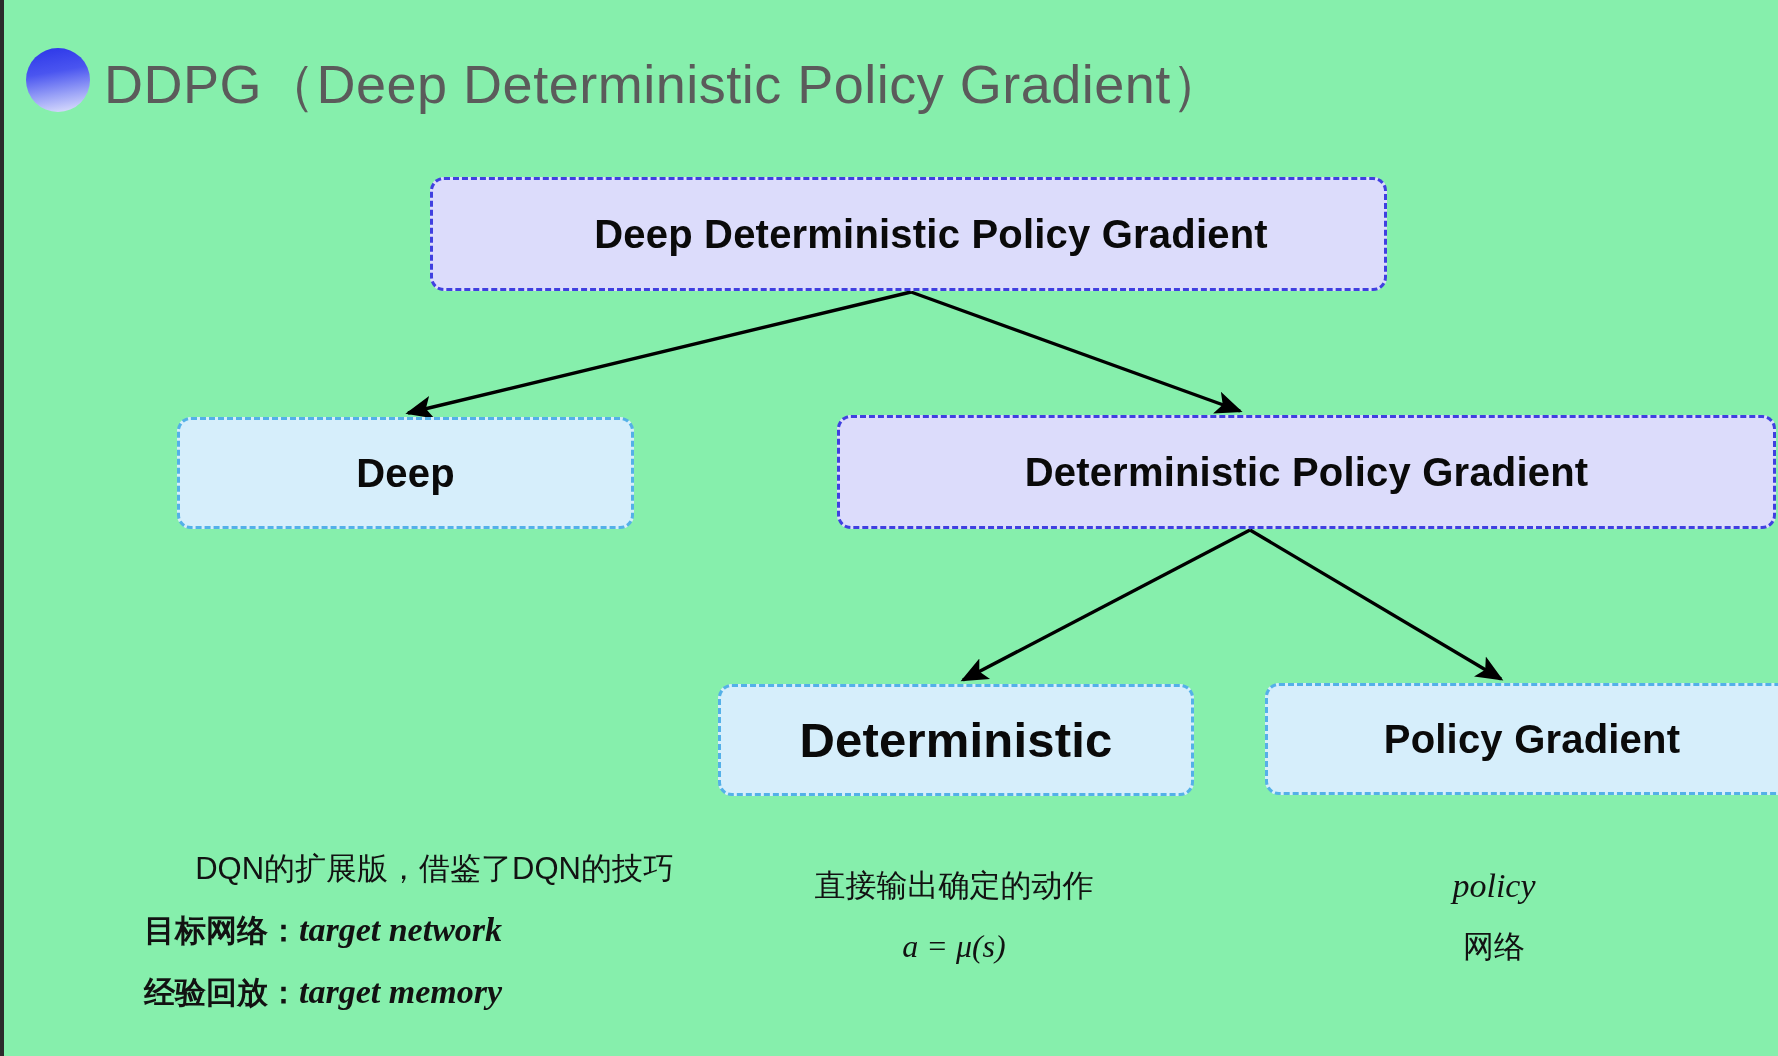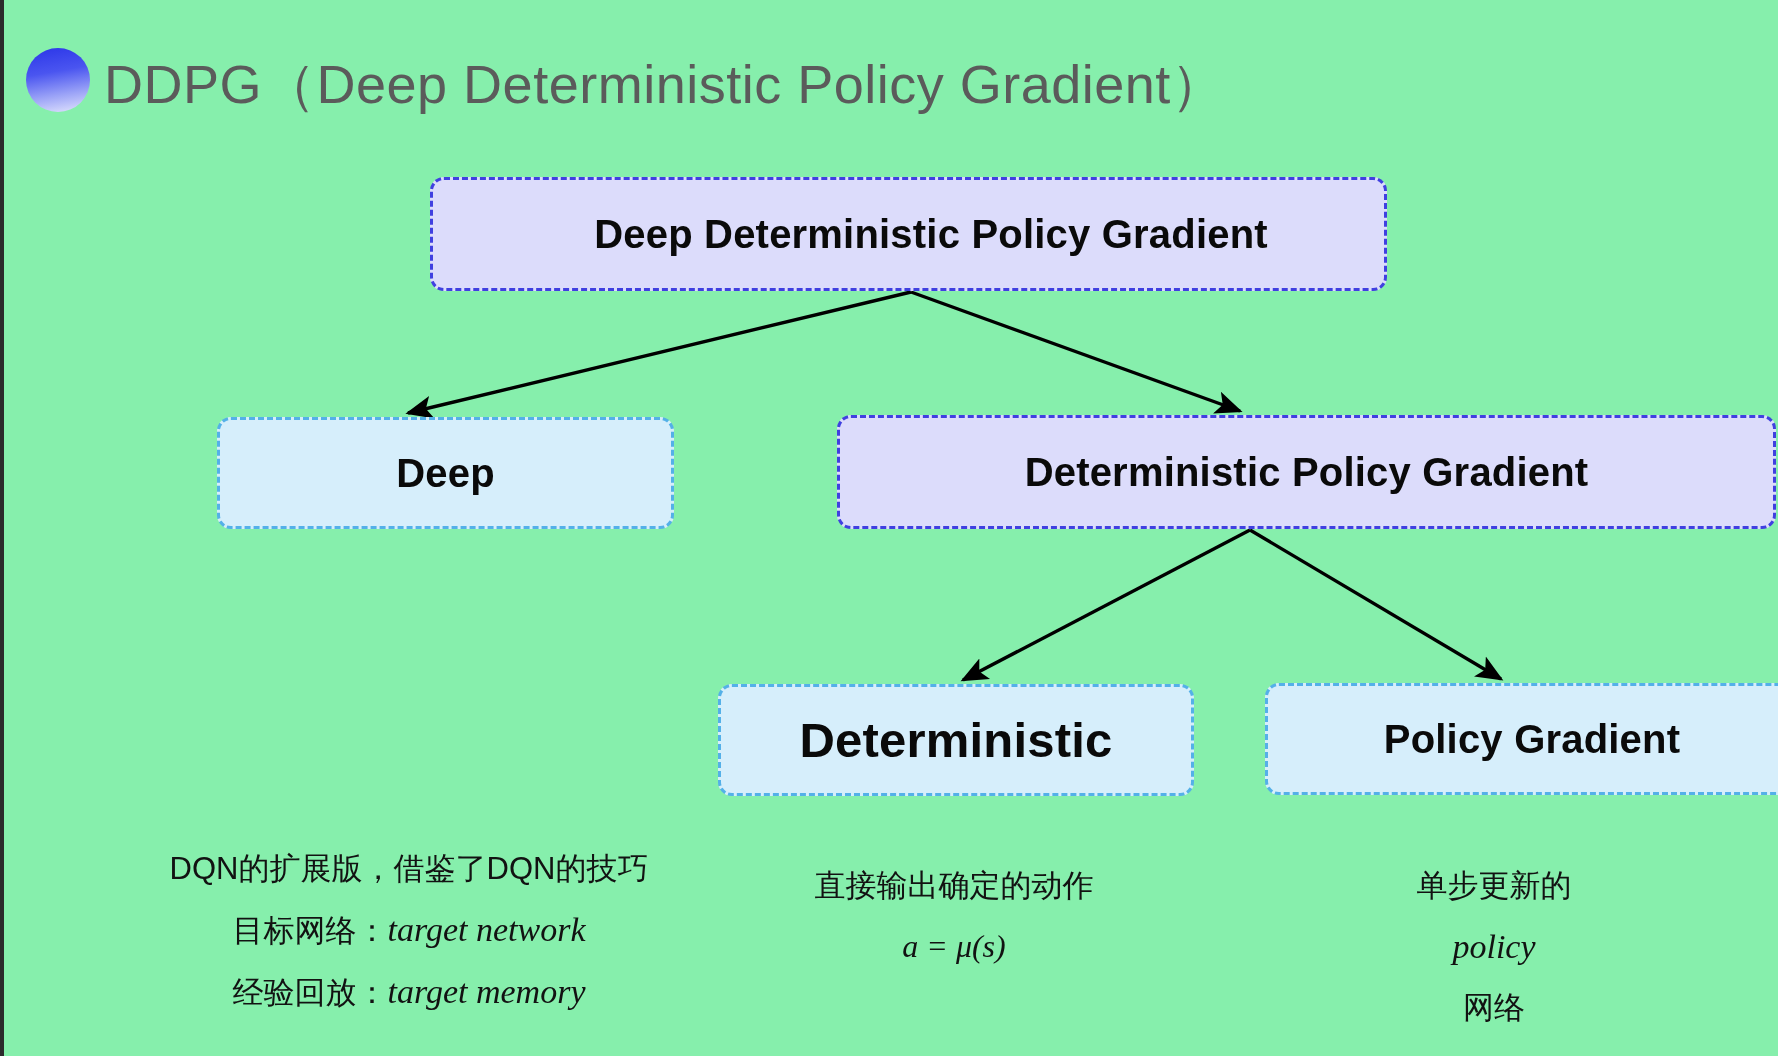--- a/index.html
+++ b/index.html
@@ -56,21 +56,21 @@
   .node.purple {
     background: #dcdcfb;
     border: 3px dashed #4040e0;
   }
   .node.blue {
     background: #d6eefb;
     border: 3px dashed #54b0e8;
   }
 
   #node-root   { left: 426px; top: 177px; width: 957px;  height: 114px; font-size: 40px; padding-left: 45px; }
-  #node-deep   { left: 173px; top: 417px; width: 457px;  height: 112px; font-size: 40px; margin-left: 40px; }
+  #node-deep   { left: 173px; top: 417px; width: 457px;  height: 112px; font-size: 40px; }
   #node-dpg    { left: 833px; top: 415px; width: 939px;  height: 114px; font-size: 40px; }
   #node-det    { left: 714px;  top: 684px; width: 476px; height: 112px; font-size: 49px; }
   #node-pg     { left: 1261px; top: 683px; width: 534px; height: 112px; font-size: 40px; }
 
   
   #edges {
     position: absolute;
     left: 0;
     top: 0;
     width: 1778px;
@@ -95,23 +95,23 @@
     font-family: "Liberation Serif", "DejaVu Serif", serif;
     font-style: italic;
     font-size: 32px;
   }
   #caption-deep {
     left: 140px;
     top: 838px;
     text-align: center;
     width: 530px;
   }
-  #caption-deep .row1 { display:block; text-align:center; }
+  #caption-deep .row1 { display:block; text-align:right; }
   #caption-deep .row2,
-  #caption-deep .row3 { display:block; text-align:center; }
+  #caption-deep .row3 { display:block; text-align:left;font-weight:bold; }
   #caption-det {
     left: 700px;
     top: 855px;
     width: 500px;
     text-align: center;
   }
   #caption-det span { display: block; }
   #caption-pg {
     left: 1250px;
     top: 855px;
@@ -167,20 +167,19 @@
     <span class="row2"><span>目标网络：</span><span class="mathital">target network</span></span>
     <span class="row3"><span>经验回放：</span><span class="mathital">target memory</span></span>
   </div>
 
   <div class="caption" id="caption-det">
     <span>直接输出确定的动作</span>
     <span class="formula">a = μ(s)</span>
   </div>
 
   <div class="caption" id="caption-pg">
-    <span>单步更新的</span>
     <span>
         <span class="mathital">policy</span>
         <span> 网络</span>
       </span>
   </div>
 
 </div>
 
 </body></html>

